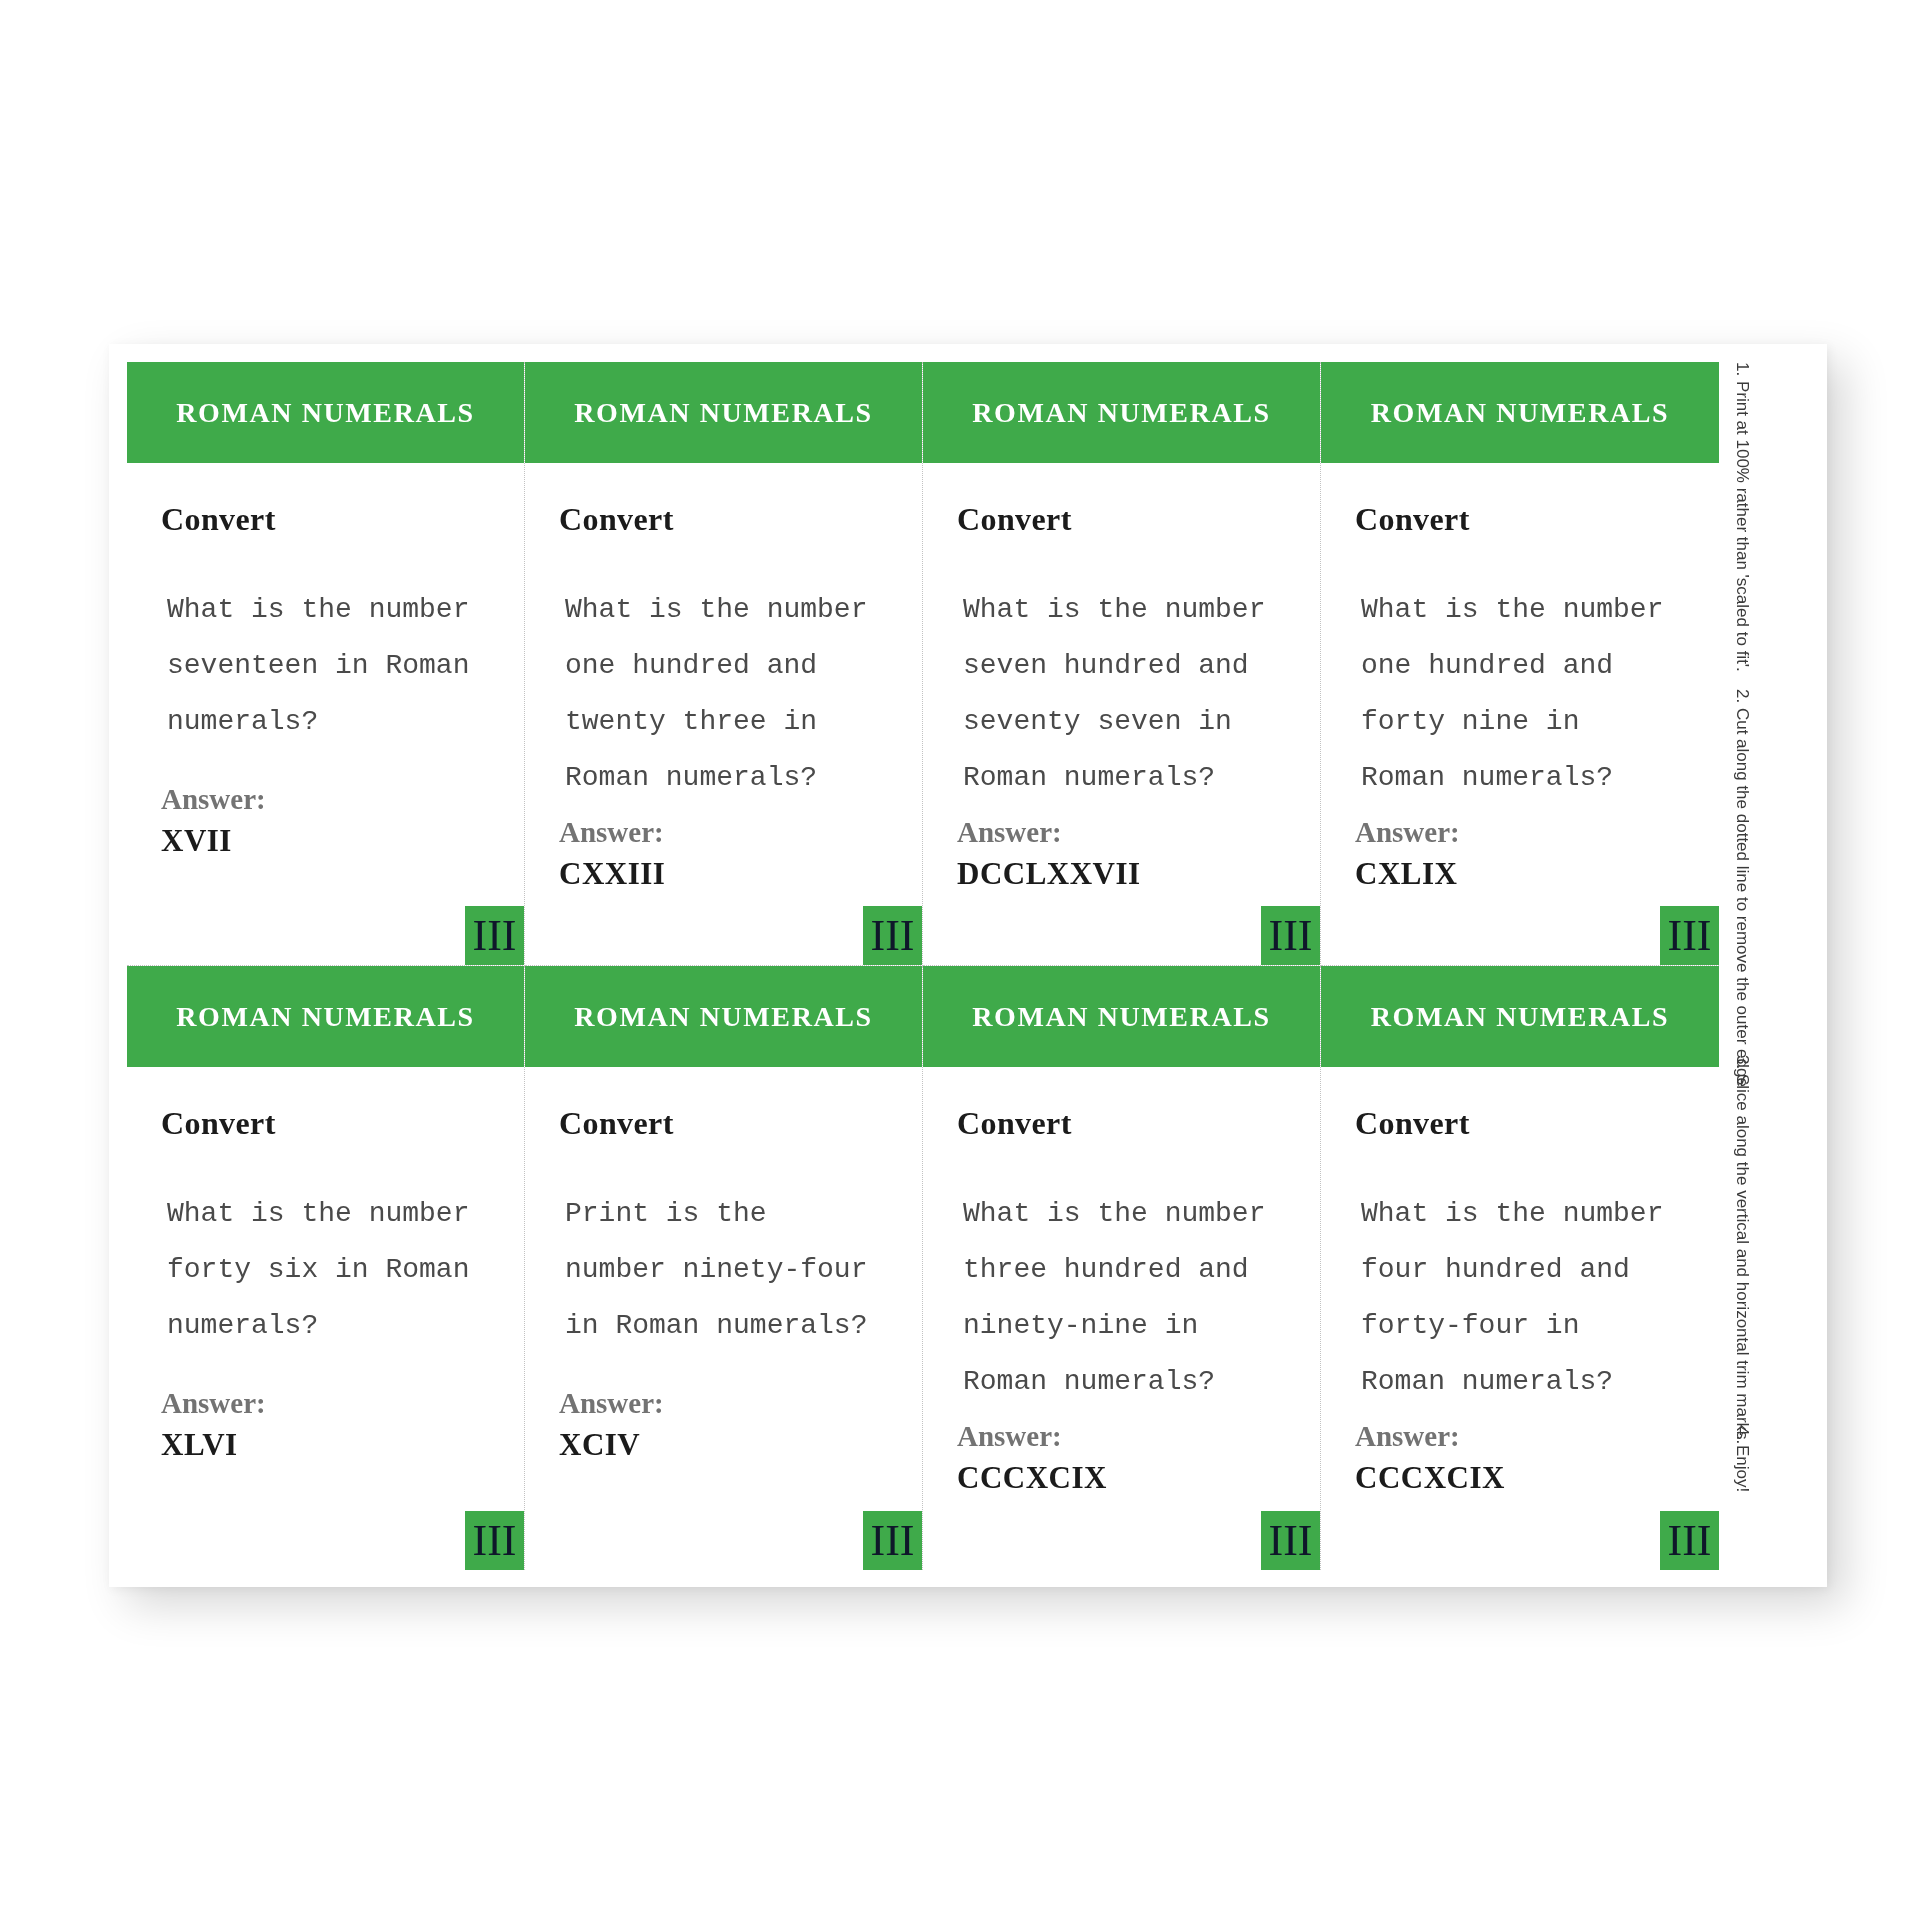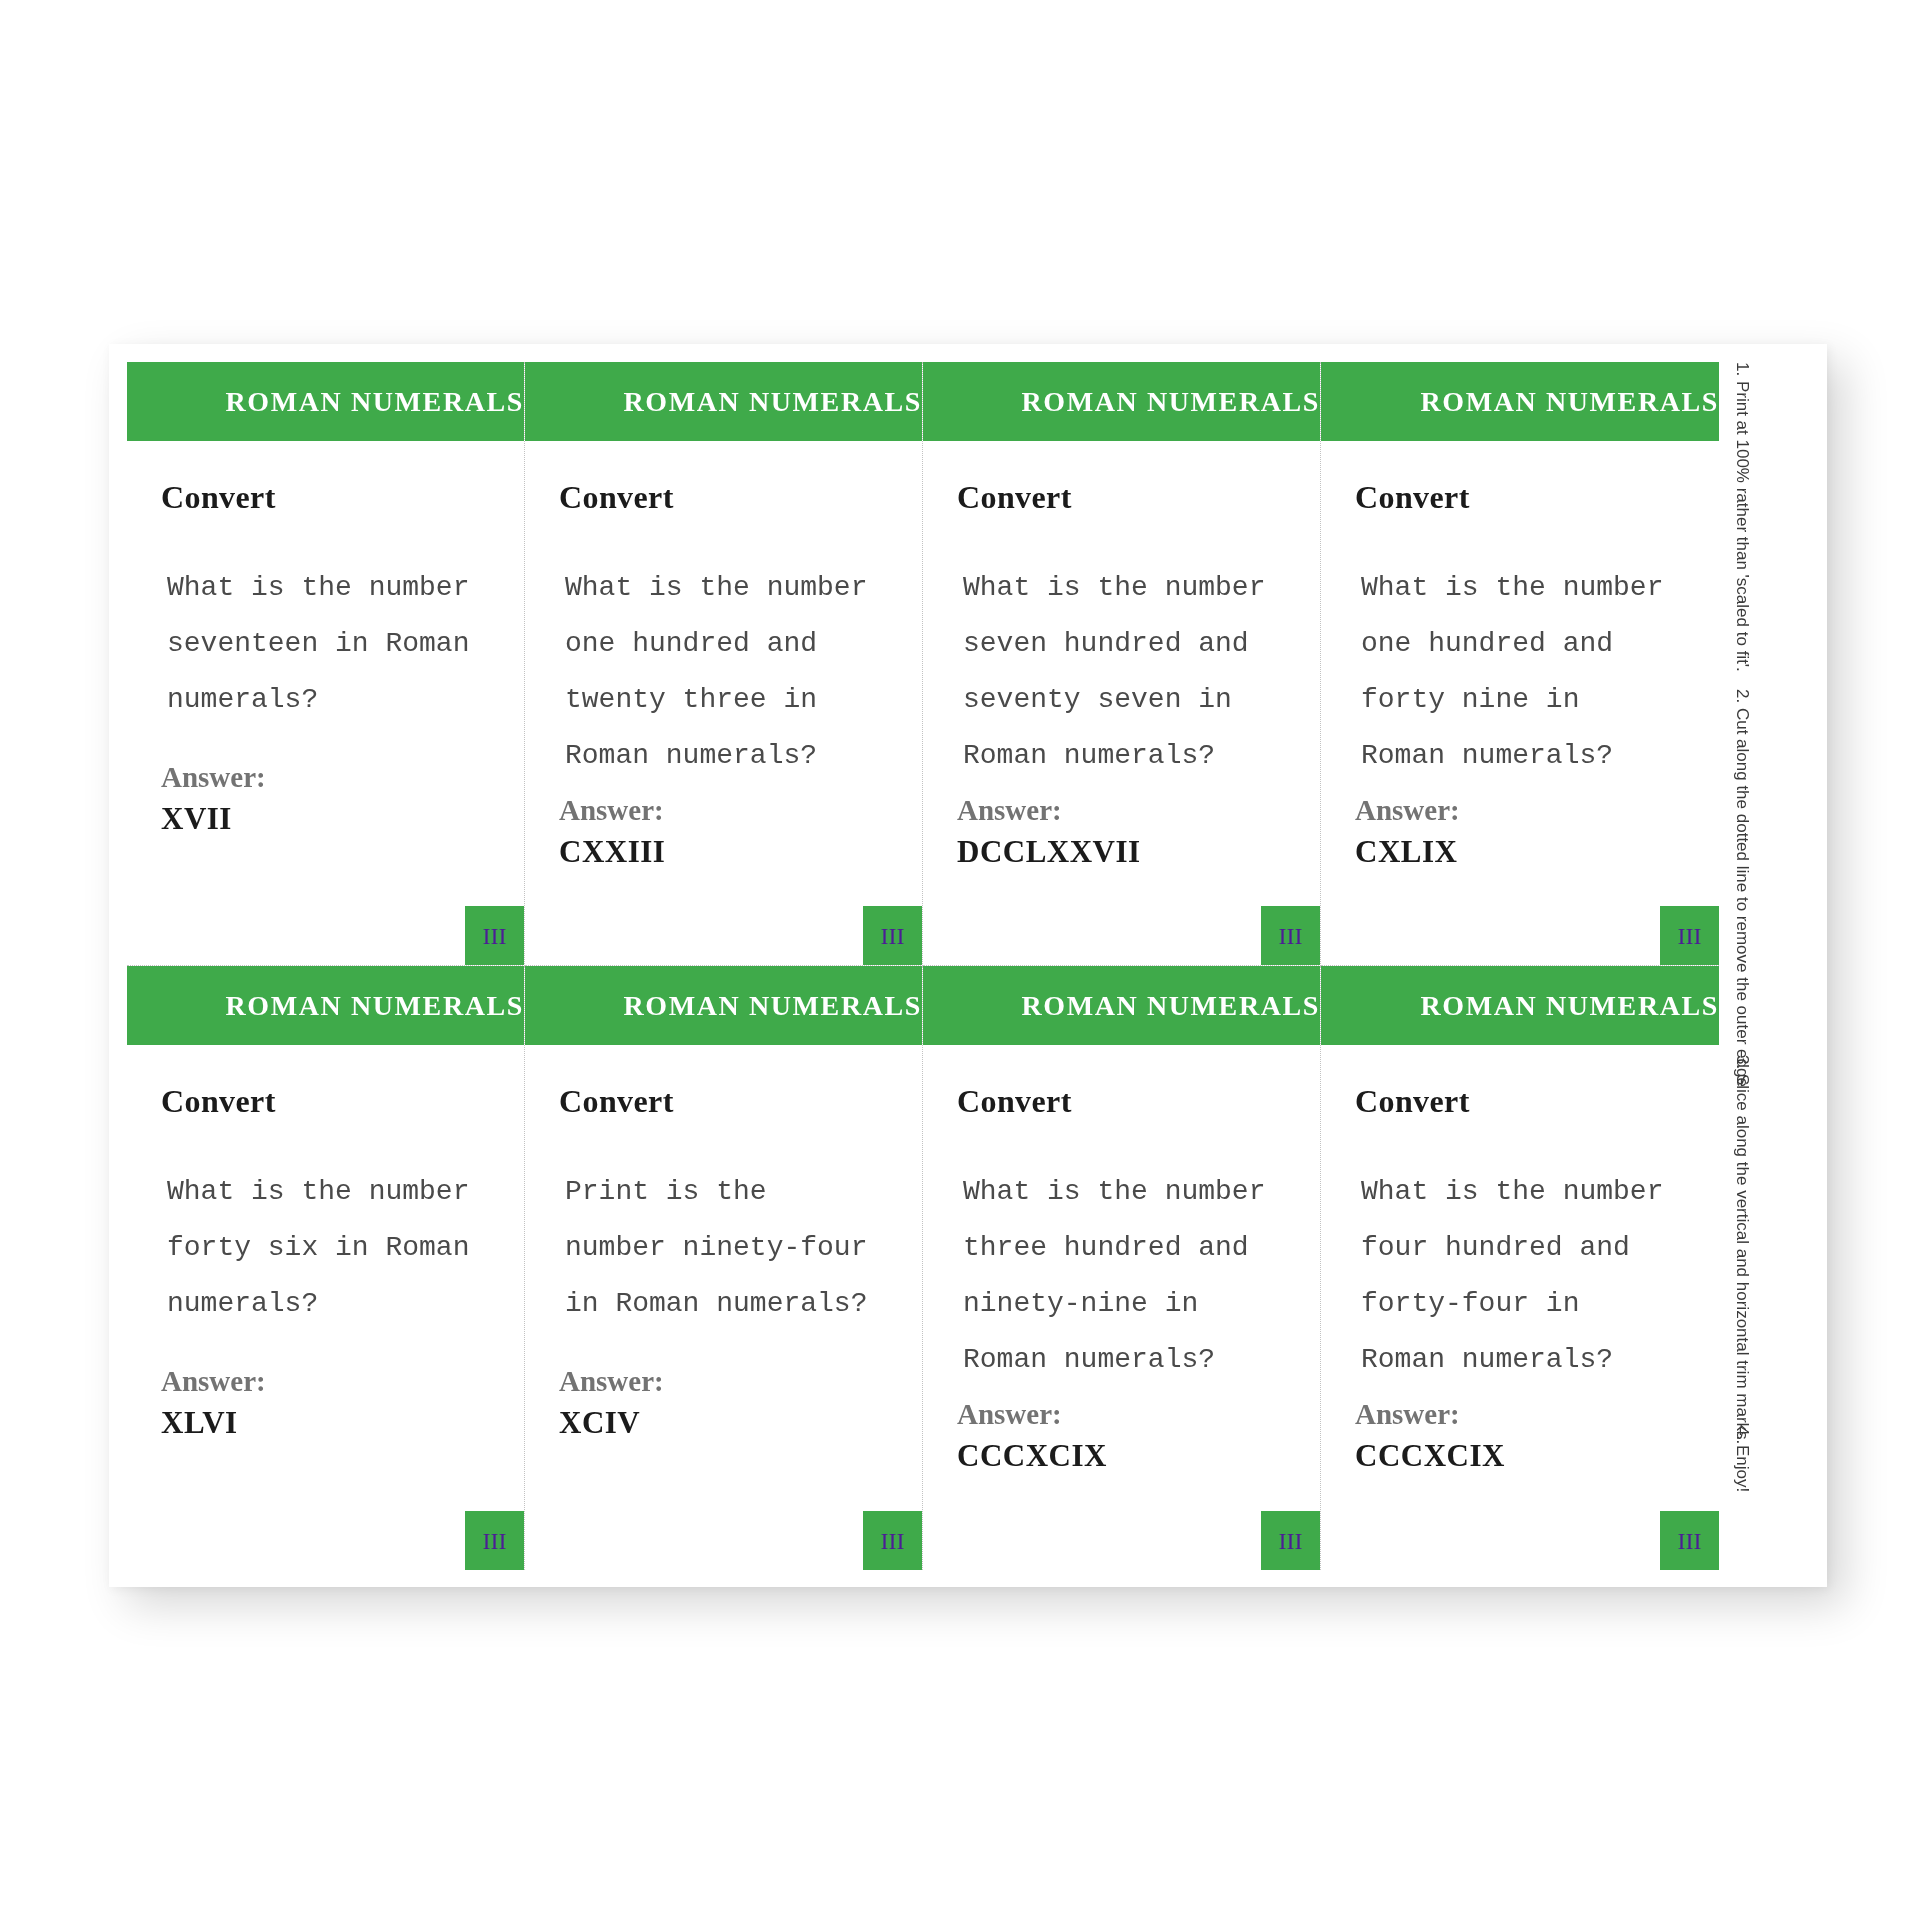--- a/index.html
+++ b/index.html
@@ -59,25 +59,25 @@
     border-right: 1px dotted #c2c2c2;
     border-bottom: 1px dotted #c2c2c2;
     overflow: visible;
     display: flex;
     flex-direction: column;
   }
   .card.col4 { border-right: none; }
   .card.row2 { border-bottom: none; }
 
   .card-header {
-    height: 79px;
+    height: 101px;
     background: #3faa4a;
     display: flex;
     align-items: center;
-    justify-content: flex-end;
+    justify-content: center;
     flex: 0 0 auto;
   }
   .card-header-title {
     color: #ffffff;
     font-family: "Liberation Serif", serif;
     font-weight: bold;
     font-size: 28px;
     letter-spacing: 1.6px;
     white-space: nowrap;
   }
@@ -136,23 +136,23 @@
     bottom: 0;
     width: 59px;
     height: 59px;
     background: #3faa4a;
     display: flex;
     align-items: center;
     justify-content: center;
     z-index: 5;
   }
   .card-badge span {
-    color: #4c1d95;
-    font-family: "Liberation Serif", serif;
-    font-size: 24px;
+    color: #0f172a;
+    font-family: "Liberation Serif", serif;
+    font-size: 44px;
     line-height: 1;
   }
 
   
   #instructions {
     position: absolute;
     right: 14px;
     top: 18px;
     width: 91px;
     height: 1208px;

